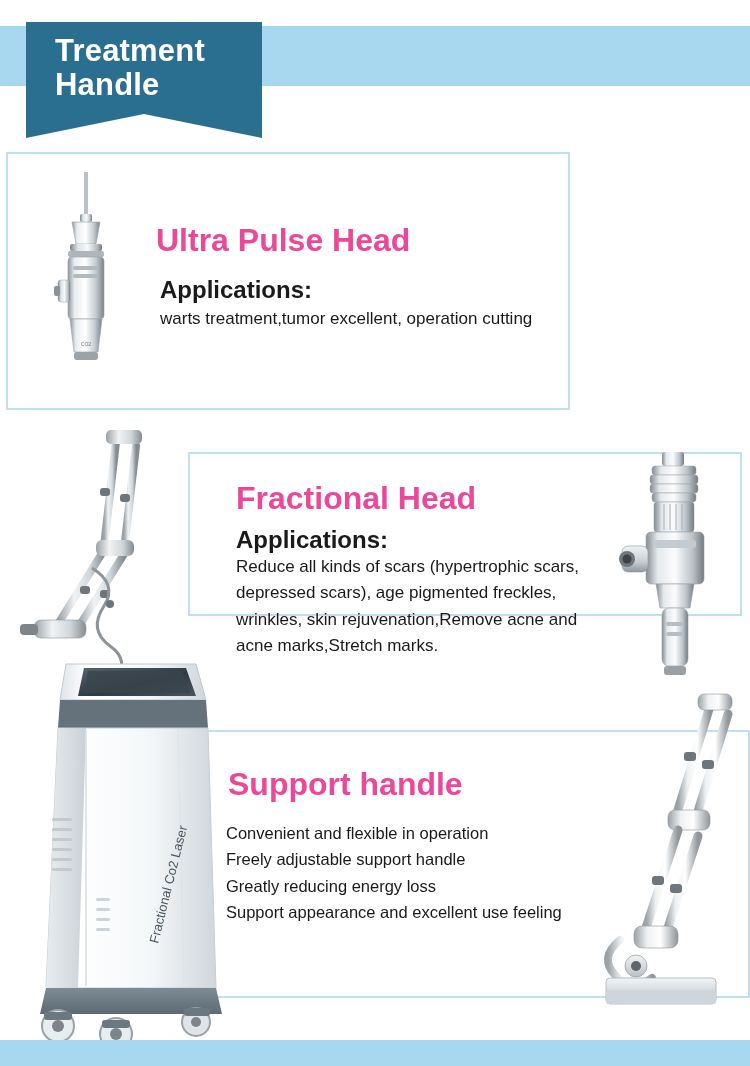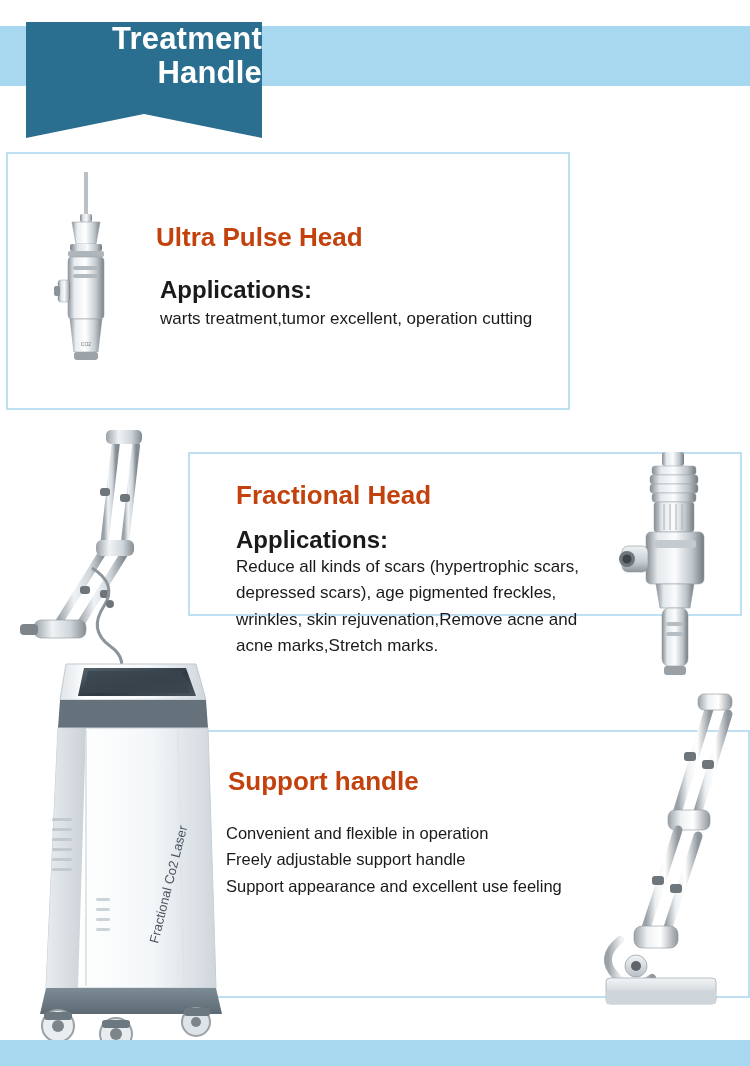--- a/index.html
+++ b/index.html
@@ -22,31 +22,31 @@
   }
   .header-tag:after {
     content: ""; position: absolute; left: 0; top: 92px;
     border-left: 118px solid #2b6f90;
     border-right: 118px solid #2b6f90;
     border-bottom: 24px solid transparent;
   }
   .header-title {
     position: relative; z-index: 3;
     color: #ffffff; font-size: 31px; font-weight: bold; line-height: 1.1;
-    text-align: right; letter-spacing: .2px; margin-left: 29px;
+    text-align: left; padding-top: 12px; letter-spacing: .2px; margin-left: 29px;
   }
 
   
   .card {
     position: absolute;
     border: 2px solid #bfe0f2;
     background: #ffffff;
   }
   .card-title {
-    color: #c2410c; font-size: 26px; font-weight: bold;
+    color: #ec4899; font-size: 32px; font-weight: bold;
   }
   .apps-label { font-size: 24px; font-weight: bold; color: #1a1a1a; }
   .body-text { font-size: 17px; color: #1a1a1a; line-height: 1.55; }
   .body-text-sm { font-size: 16.5px; color: #1a1a1a; line-height: 1.6; }
 
   
   #card1 { left: 6px; top: 152px; width: 564px; height: 258px; }
   #card1 .t { position: absolute; left: 148px; top: 68px; }
   #card1 .apps { position: absolute; left: 152px; top: 122px; }
   #card1 .txt { position: absolute; left: 152px; top: 152px; width: 380px; }
@@ -193,20 +193,21 @@
       <rect x="54" y="186" width="18" height="4" rx="2" fill="#b6bdc3"></rect>
       <rect x="52" y="220" width="22" height="9" rx="3" fill="#99a0a6"></rect>
     </svg>
   </div>
 
   <div class="card" id="card3">
     <div class="card-title t">Support handle</div>
     <div class="body-text-sm txt">
       <div>Convenient and flexible in operation</div>
       <div>Freely adjustable support handle</div>
+      <div>Greatly reducing energy loss</div>
       <div>Support appearance and excellent use feeling</div>
     </div>
   </div>
 
   <div class="ill" id="ill-arm">
     <svg width="190" height="320" viewBox="0 0 190 320">
       <defs>
         <linearGradient id="aMetal" x1="0" y1="0" x2="1" y2="0">
           <stop offset="0%" stop-color="#9aa1a7"></stop>
           <stop offset="30%" stop-color="#eef1f3"></stop>

